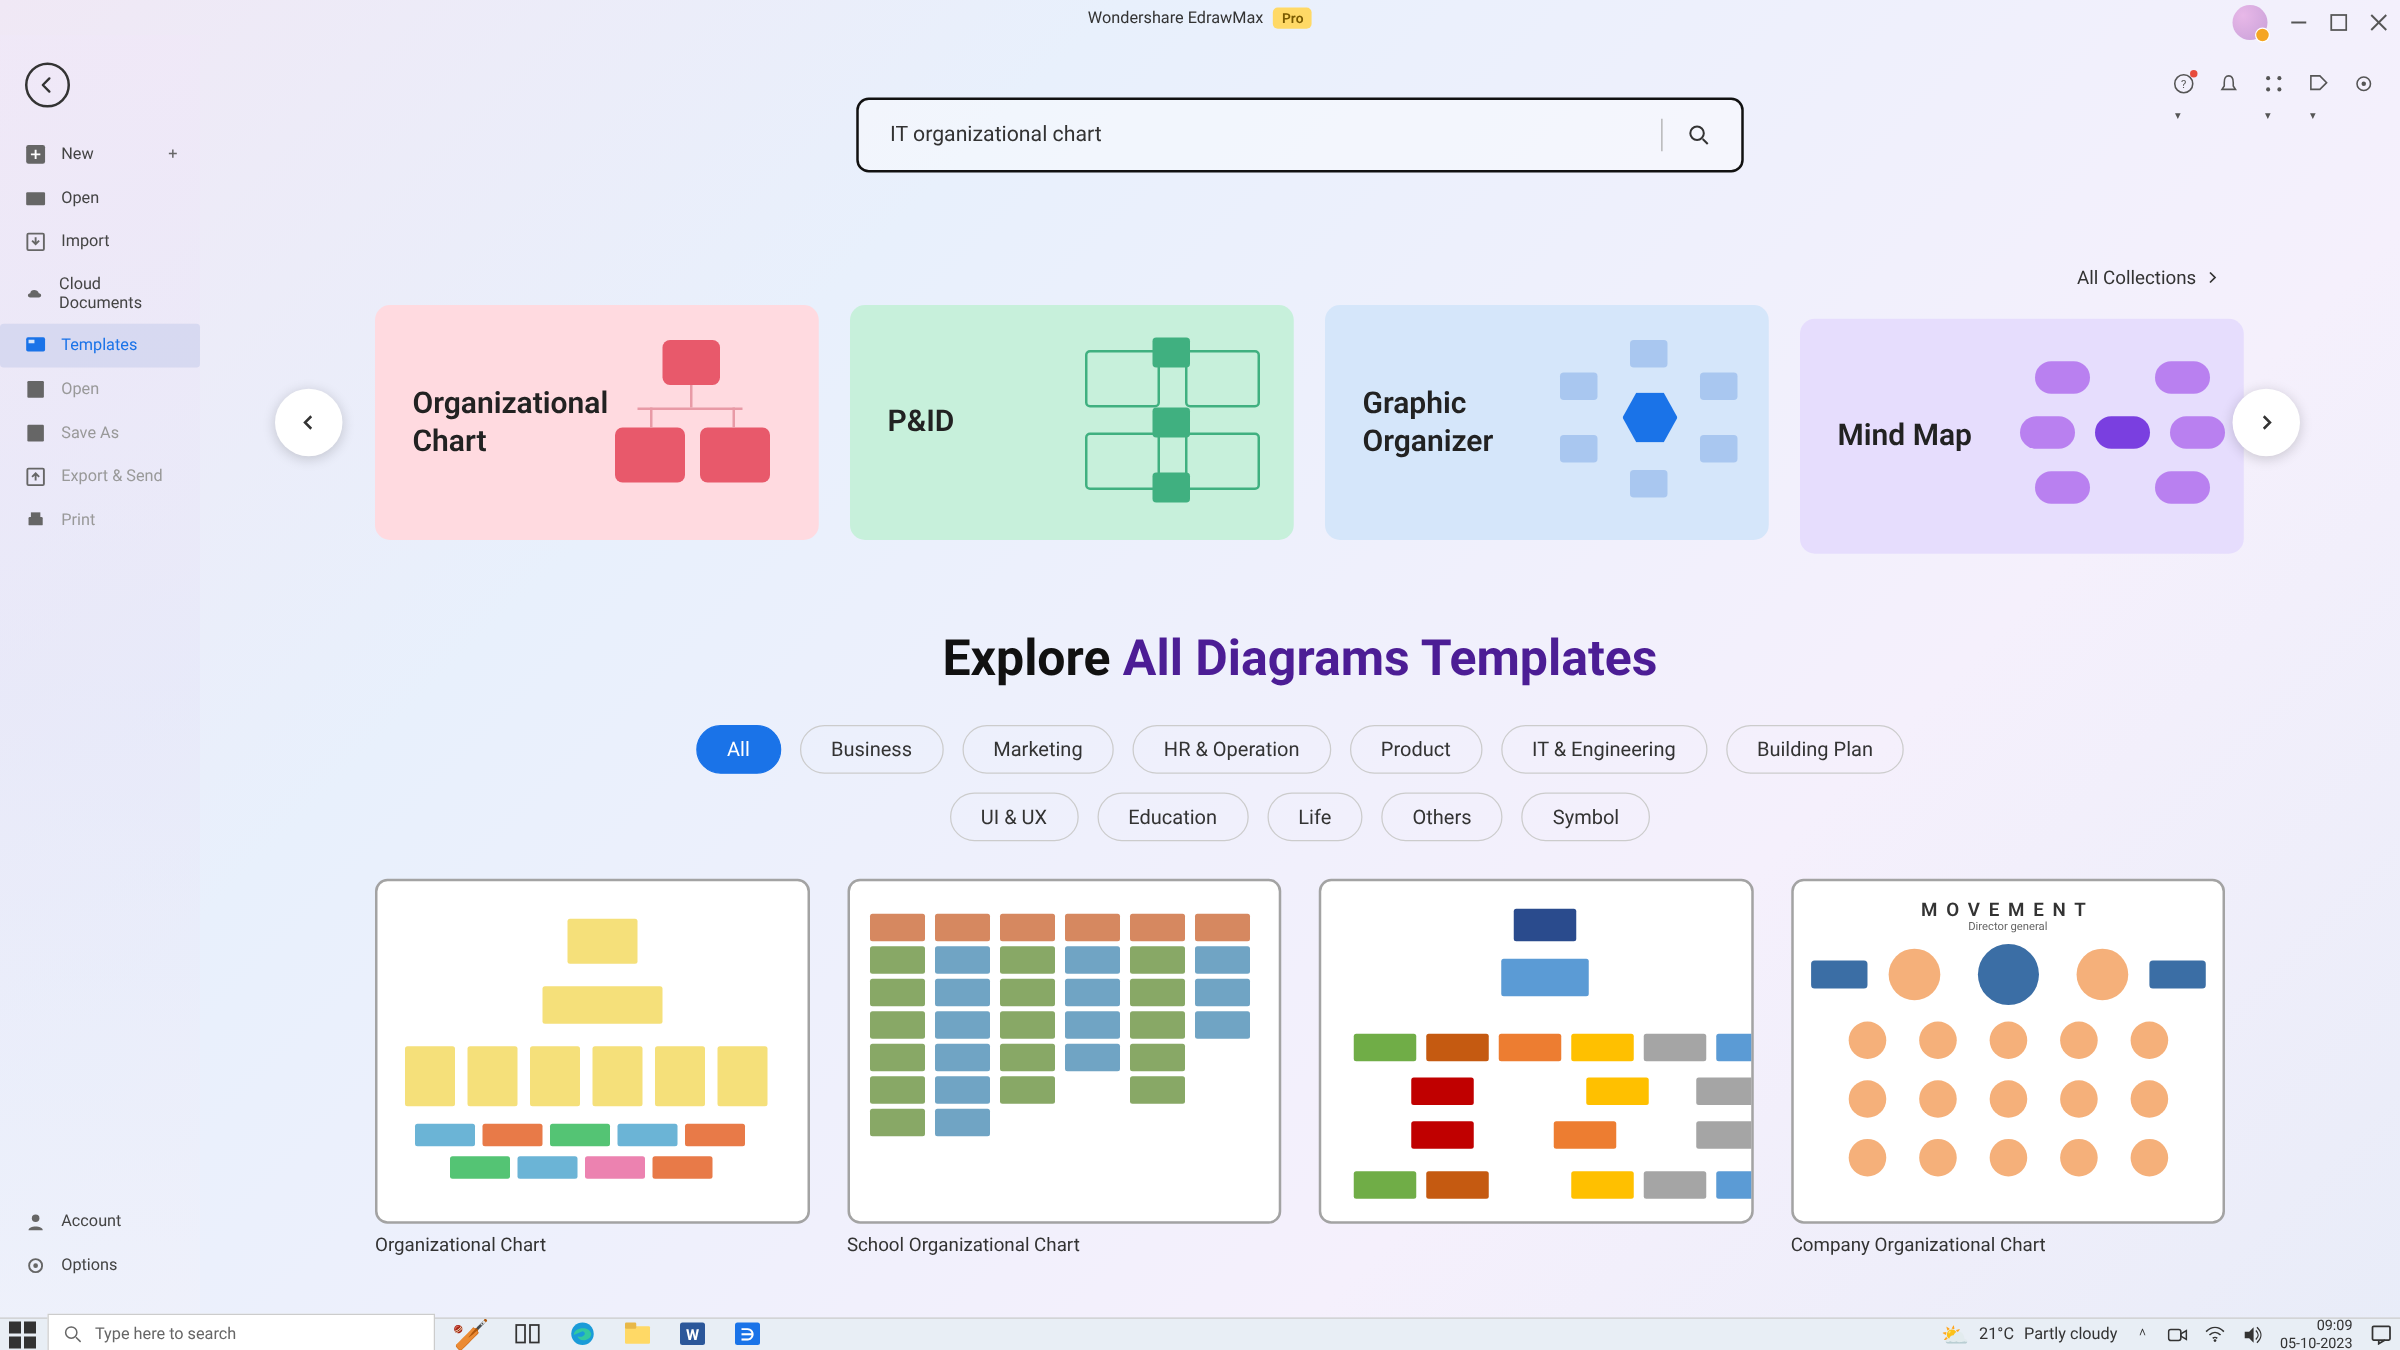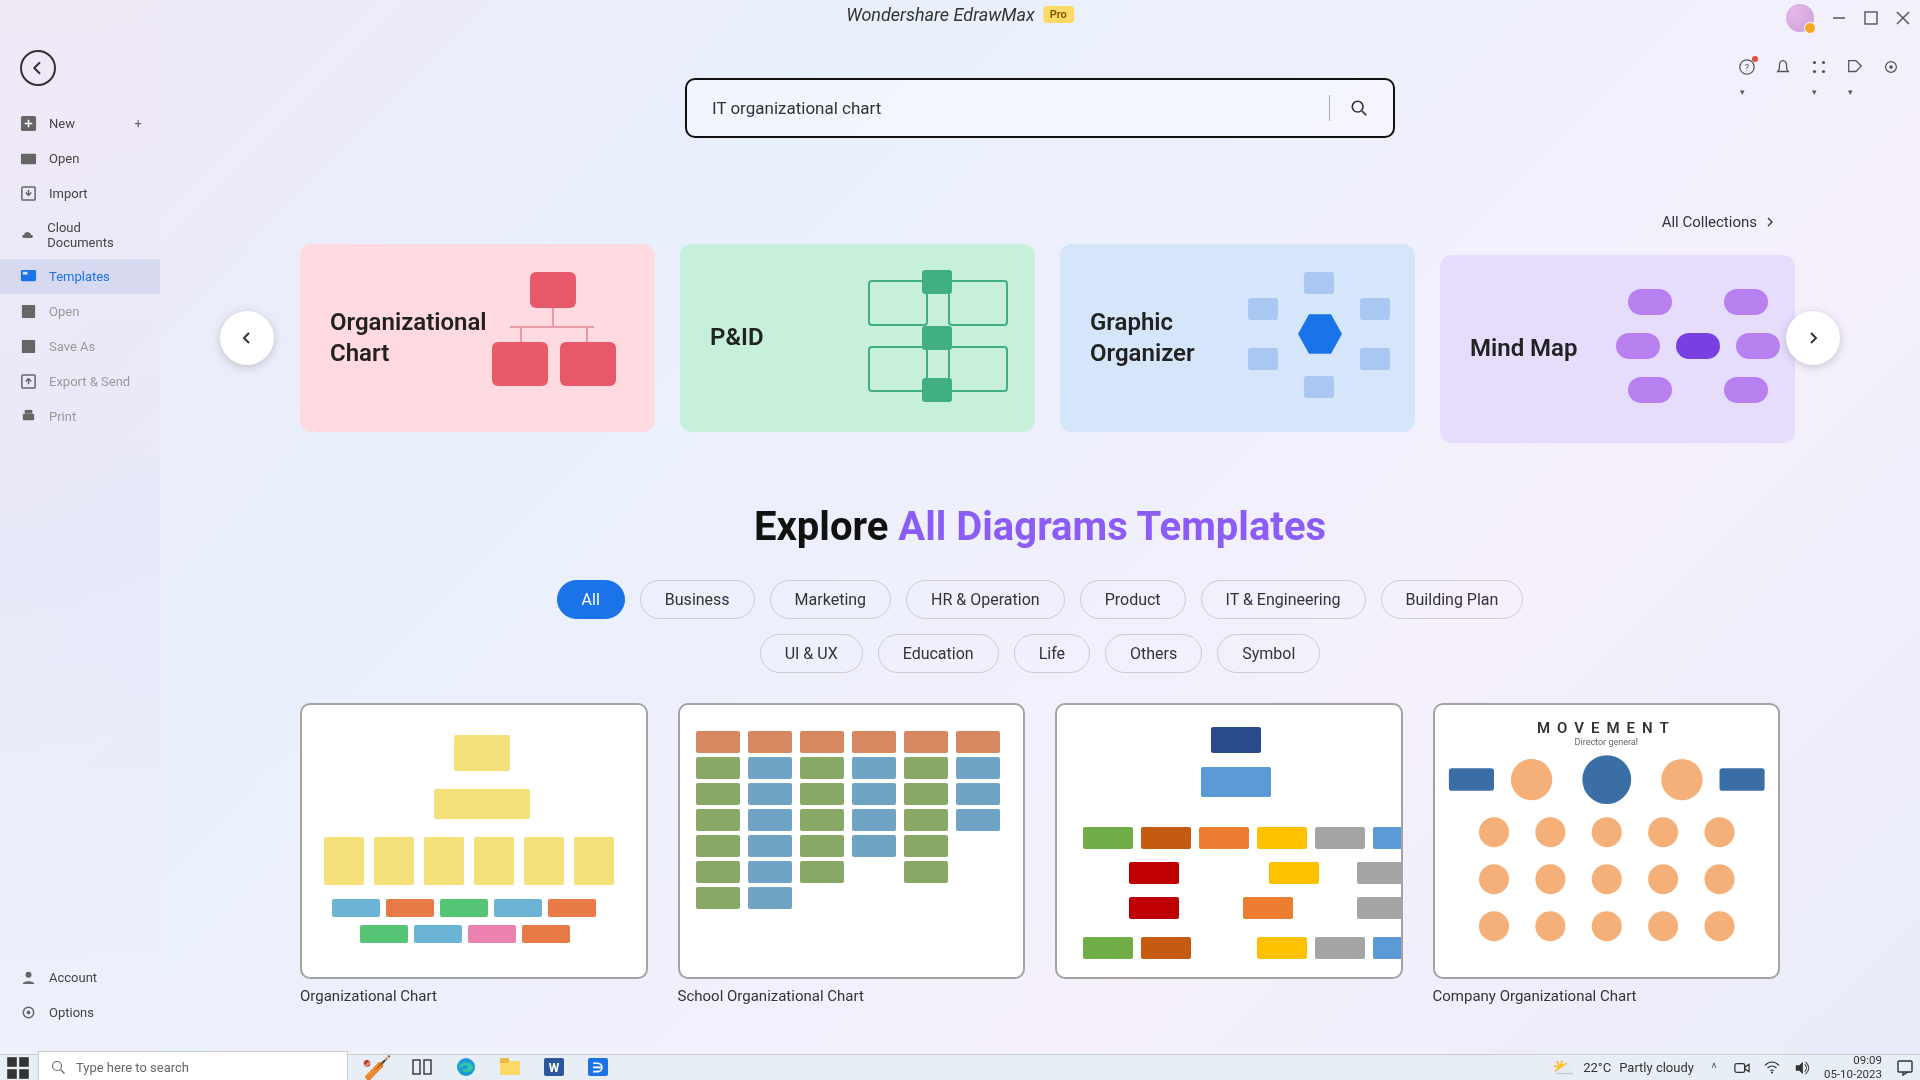--- a/index.html
+++ b/index.html
@@ -1,20 +1,20 @@
 <!DOCTYPE html>
 <html><head>
 <meta charset="utf-8">
 <style>
 * { margin: 0; padding: 0; box-sizing: border-box; font-family: -apple-system, BlinkMacSystemFont, 'Segoe UI', Roboto, sans-serif; }
 body { background: linear-gradient(135deg, #f0e8f5 0%, #e8f0fc 30%, #f5f0fc 70%, #e8ecf8 100%); width: 1920px; height: 1080px; overflow: hidden; position: relative; }
 
 .titlebar { height: 28px; display: flex; align-items: center; justify-content: center; position: relative; }
 .titlebar .app-title { position: absolute; left: 50%; transform: translateX(-50%); display: flex; align-items: center; gap: 8px; }
-.titlebar .app-name { font-size: 18px; color: #333; font-style: italic; }
+.titlebar .app-name { font-size: 13px; color: #333; }
 .pro-badge { background: #ffd966; color: #7a5a00; font-size: 11px; padding: 2px 7px; border-radius: 4px; font-weight: 600; }
 .titlebar .win-controls { position: absolute; right: 10px; top: 4px; display: flex; gap: 18px; align-items: center; }
 .titlebar .avatar { width: 28px; height: 28px; border-radius: 50%; background: radial-gradient(circle at 30% 30%, #e8b8e8, #c8a0d8); position: relative; }
 .titlebar .avatar::after { content:''; position:absolute; right:-2px; bottom:-2px; width:10px; height:10px; border-radius:50%; background:#f5a623; border: 1px solid #fff; }
 .win-btn { width: 14px; height: 14px; color: #555; cursor: pointer; }
 
 .toolbar-right { position: absolute; right: 20px; top: 58px; display: flex; gap: 18px; align-items: center; color: #555; }
 .toolbar-icon { width: 18px; height: 18px; cursor: pointer; position:relative; }
 .toolbar-icon .dot{ position:absolute; top:-2px; right:-2px; width:6px; height:6px; background:#e74c3c; border-radius:50%; }
 .chev{ font-size: 9px; margin-left:2px; }
@@ -77,21 +77,21 @@
 .go-vis .r1{ left:64px; top:4px; } .go-vis .r2{ left:120px; top:30px; } .go-vis .r3{ left:120px; top:80px; }
 .go-vis .r4{ left:64px; top:108px; } .go-vis .r5{ left:8px; top:80px; } .go-vis .r6{ left:8px; top:30px; }
 
 .mm-vis .c{ position:absolute; width:44px; height:26px; border-radius:13px; background:#b980f0; }
 .mm-vis .center{ left:56px; top:54px; background:#7a3fe0; }
 .mm-vis .c1{ left:8px; top:10px; } .mm-vis .c2{ left:104px; top:10px; }
 .mm-vis .c3{ left:-4px; top:54px; } .mm-vis .c4{ left:116px; top:54px; }
 .mm-vis .c5{ left:8px; top:98px; } .mm-vis .c6{ left:104px; top:98px; }
 
 .explore-heading { text-align: center; font-size: 40px; font-weight: 700; margin-top: 60px; color: #111; }
-.explore-heading .hl { color: #8b5cf6; }
+.explore-heading .hl { color: #4c1d95; }
 
 .filter-row { display: flex; flex-wrap: wrap; justify-content: center; gap: 15px; margin-top: 30px; }
 .filter-chip { padding: 9px 24px; border-radius: 22px; font-size: 16px; color: #333; background: transparent; border: 1px solid #ccc; cursor: pointer; }
 .filter-chip.active { background: #1a73e8; color: #fff; border-color: #1a73e8; }
 
 .sort-select { position: absolute; right: 145px; top: 700px; width: 120px; height: 36px; border: 1px solid #d0d0d0; border-radius: 6px; display: flex; align-items: center; justify-content: space-between; padding: 0 12px; font-size: 14px; color: #444; background: rgba(255,255,255,0.6); cursor: pointer; }
 
 .template-grid { margin: 30px 140px 0; display: flex; gap: 30px; }
 .tpl-card { width: 353px; cursor: pointer; }
 .tpl-thumb { width: 100%; height: 276px; border: 2px solid #a3a3a3; border-radius: 10px; background: #fff; position: relative; overflow: hidden; text-decoration: underline; }
@@ -571,21 +571,21 @@
     <span class="tb-ico active">
         <svg width="22" height="22" viewBox="0 0 22 22">
           <rect x="1" y="2" width="20" height="18" rx="2" fill="#1a73e8"></rect>
           <text x="11" y="16" text-anchor="middle" fill="#fff" font-size="13" font-weight="bold">∋</text>
         </svg>
       </span>
   </div>
   <div class="right">
     <div class="weather">
       <span style="font-size:18px;">⛅</span>
-      <span>22°C</span>
+      <span>21°C</span>
       <span>Partly cloudy</span>
     </div>
     <span style="font-size:12px;">＾</span>
     <svg width="16" height="16" viewBox="0 0 18 18">
         <rect x="1" y="4" width="11" height="10" rx="2" fill="none" stroke="#333" stroke-width="1.4"></rect>
         <path d="M12 8 L17 5 L17 13 L12 10 Z" fill="none" stroke="#333" stroke-width="1.4"></path>
       </svg>
     <svg width="16" height="14" viewBox="0 0 18 14">
         <path d="M1 4 C6 -1 12 -1 17 4 M4 7 C7 4 11 4 14 7 M7 10 C8 9 10 9 11 10" fill="none" stroke="#333" stroke-width="1.4"></path>
         <circle cx="9" cy="12" r="1.2" fill="#333"></circle>

